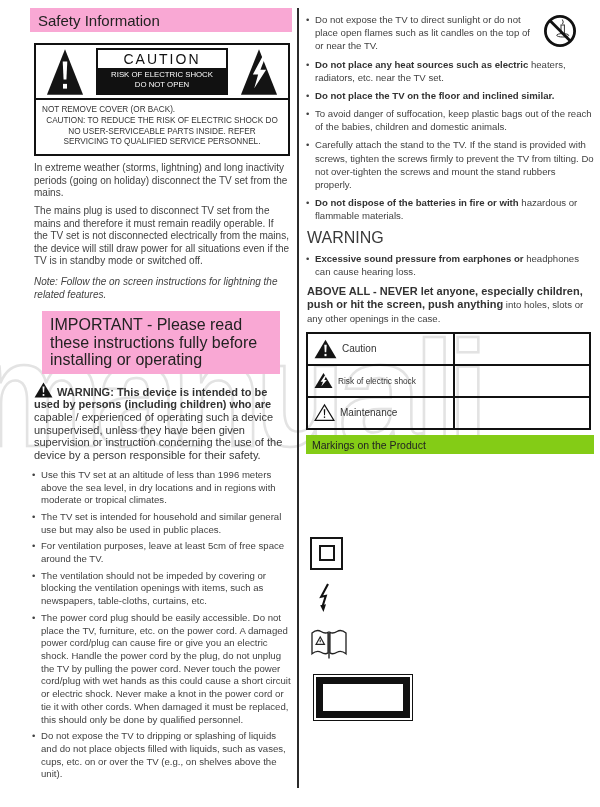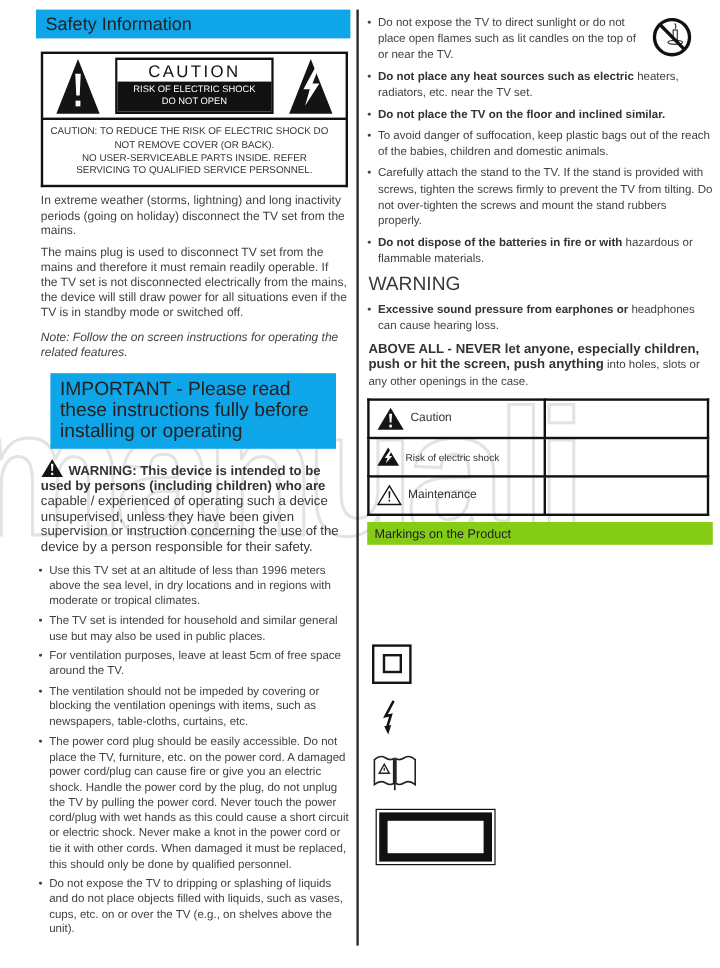--- a/index.html
+++ b/index.html
@@ -14,21 +14,21 @@
     position: absolute; top: 308px; left: -30px; z-index: 0;
     font-size: 150px; font-weight: bold; letter-spacing: -8px;
     color: transparent; -webkit-text-stroke: 2.5px #e3e3e3;
     white-space: nowrap; pointer-events: none; user-select: none;
   }
   .divider { position: absolute; left: 297px; top: 8px; width: 1.5px; height: 780px; background: #2b2b2b; z-index: 2; }
   .col { position: absolute; top: 8px; z-index: 1; }
   .col-left  { left: 30px;  width: 262px; }
   .col-right { left: 306px; width: 288px; }
 
-  .hbar { background: #0ea5e9; color: #222; }
+  .hbar { background: #f9a8d4; color: #222; }
   .hbar.h1 { font-size: 15px; padding: 4px 8px 3px; margin-bottom: 11px; }
   .hbar.h2 { font-size: 16px; line-height: 17.5px; padding: 5px 8px; margin: 10px 12px 8px; }
   .hbar.h3 { background: #84cc16; font-size: 10.5px; padding: 4px 6px 3px; margin-top: 5px; }
 
   
   .caution-outer { margin: 0 2px 6px 4px; }
   .caution-symbols {
     border: 2px solid #111; height: 57px;
     display: flex; align-items: center; justify-content: space-between;
     padding: 0 10px; background: transparent;
@@ -97,30 +97,30 @@
             <div>RISK OF ELECTRIC SHOCK</div>
             <div>DO NOT OPEN</div>
           </div>
         </div>
         <svg width="38" height="50" viewBox="0 0 40 52">
           <path d="M20 2 L39 50 H1 Z" fill="#141414"></path>
           <path d="M23.5 10 L13.5 28.5 h5.6 L15 43 L27.5 23.5 h-6 L26.8 10 Z" fill="#fff"></path>
         </svg>
       </div>
       <div class="caution-notice">
+          <div class="notice-line">NOT REMOVE COVER (OR BACK).</div>
           <div class="notice-line">CAUTION: TO REDUCE THE RISK OF ELECTRIC SHOCK DO</div>
-          <div class="notice-line">NOT REMOVE COVER (OR BACK).</div>
           <div class="notice-line">NO USER-SERVICEABLE PARTS INSIDE. REFER</div>
           <div class="notice-line">SERVICING TO QUALIFIED SERVICE PERSONNEL.</div>
         </div>
     </div>
 
     <p class="body">In extreme weather (storms, lightning) and long inactivity periods (going on holiday) disconnect the TV set from the mains.</p>
     <p class="body">The mains plug is used to disconnect TV set from the mains and therefore it must remain readily operable. If the TV set is not disconnected electrically from the mains, the device will still draw power for all situations even if the TV is in standby mode or switched off.</p>
-    <p class="body it">Note: Follow the on screen instructions for operating the related features.</p>
+    <p class="body it">Note: Follow the on screen instructions for lightning the related features.</p>
 
     <div class="hbar h2">IMPORTANT - Please read these instructions fully before installing or operating</div>
 
     <p class="warnpara"><svg class="tri-inline" width="19" height="16" viewBox="0 0 40 34">
           <path d="M20 1 L39 33 H1 Z" fill="#141414"></path>
           <path d="M17.9 9.5 h4.2 l-0.8 13 h-2.6 z" fill="#fff"></path>
           <rect x="18.2" y="25.5" width="3.6" height="4" fill="#fff"></rect>
         </svg><span class="bd">WARNING: This device is intended to be used by persons (including children) who are</span><span> capable / experienced of operating such a device unsupervised, unless they have been given supervision or instruction concerning the use of the device by a person responsible for their safety.</span></p>
 
     <div>

